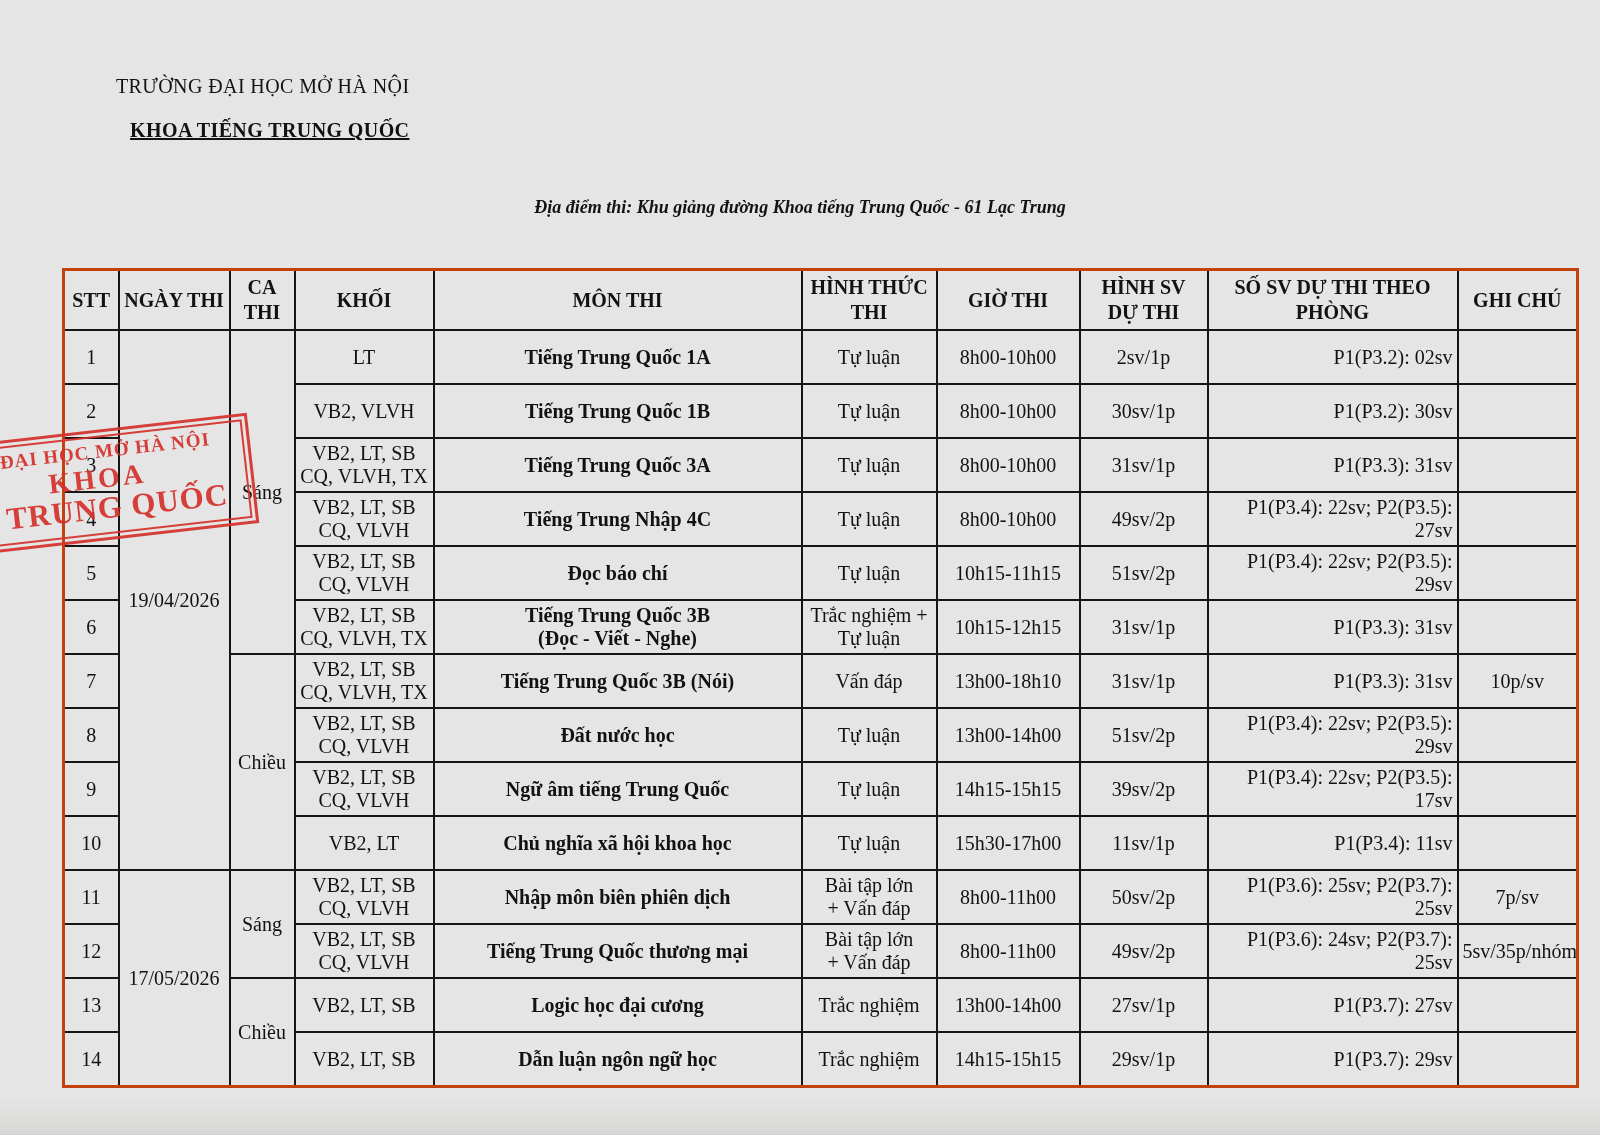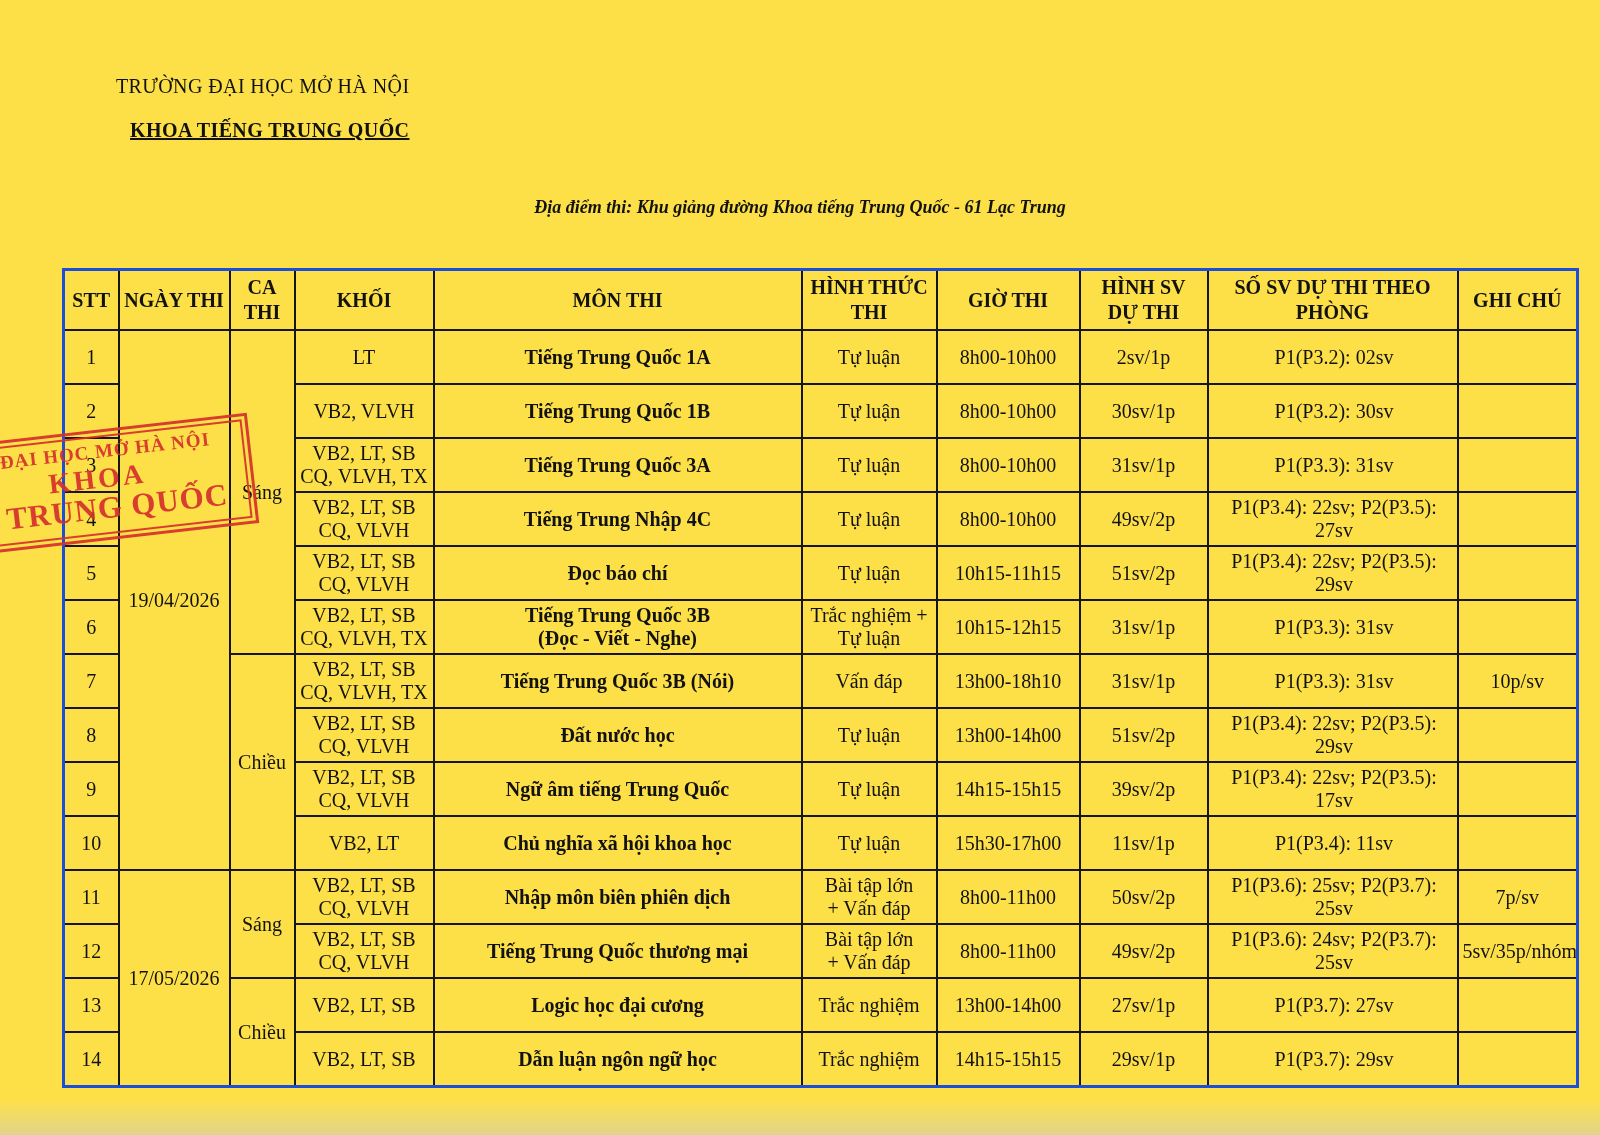--- a/index.html
+++ b/index.html
@@ -2,51 +2,51 @@
 <html lang="vi"><head>
 <meta charset="utf-8">
 <style>
   html, body { margin:0; padding:0; }
   body {
     width:1600px; height:1135px; overflow:hidden;
     background:#ffffff;
     font-family:"Liberation Serif", serif;
     color:#121212;
   }
-  .page { position:relative; width:1600px; height:1135px; background:#fde047; }
+  .page { position:relative; width:1600px; height:1135px; background:#e5e5e5; }
 
   .org { position:absolute; left:116px; top:74px; font-size:20px; line-height:1.2; }
   .org-l1 { letter-spacing:0.4px; }
   .org-l2 { font-weight:bold; text-decoration:underline; margin-top:20px; letter-spacing:0.4px;text-align:right; }
 
   .title {
     position:absolute; left:0; right:0; top:160px; text-align:center;
     font-weight:bold; font-size:25px; letter-spacing:0.2px;
   }
   .subtitle {
     position:absolute; left:0; right:0; top:197px; text-align:center;
     font-weight:bold; font-style:italic; font-size:18px;
   }
 
   table.schedule {
     position:absolute; left:62px; top:268px; width:1514px;
     border-collapse:collapse; table-layout:fixed;
-    border:3px solid #1d4ed8;
+    border:3px solid #c2410c;
   }
   .schedule th, .schedule td { border:2px solid #161616; overflow:hidden; }
   .schedule th {
     font-size:20px; font-weight:bold; text-align:center;
     white-space:pre-line; line-height:1.25; height:54px; padding:2px;
   }
   .schedule td {
     font-size:20px; text-align:center; vertical-align:middle;
     white-space:pre-line; line-height:1.15; height:50px; padding:1px 4px;
   }
   .schedule td.col-mon { font-weight:bold;margin-left:44px; }
-  .schedule td.col-so { text-align:center; padding-left:7px; }
+  .schedule td.col-so { text-align:right; padding-left:7px; }
 
   col.col-stt  { width:55px; }
   col.col-ngay { width:111px; }
   col.col-ca   { width:65px; }
   col.col-khoi { width:139px; }
   col.col-mon  { width:368px; }
   col.col-hinh { width:135px; }
   col.col-gio  { width:143px; }
   col.col-tong { width:128px; }
   col.col-so   { width:250px; }

